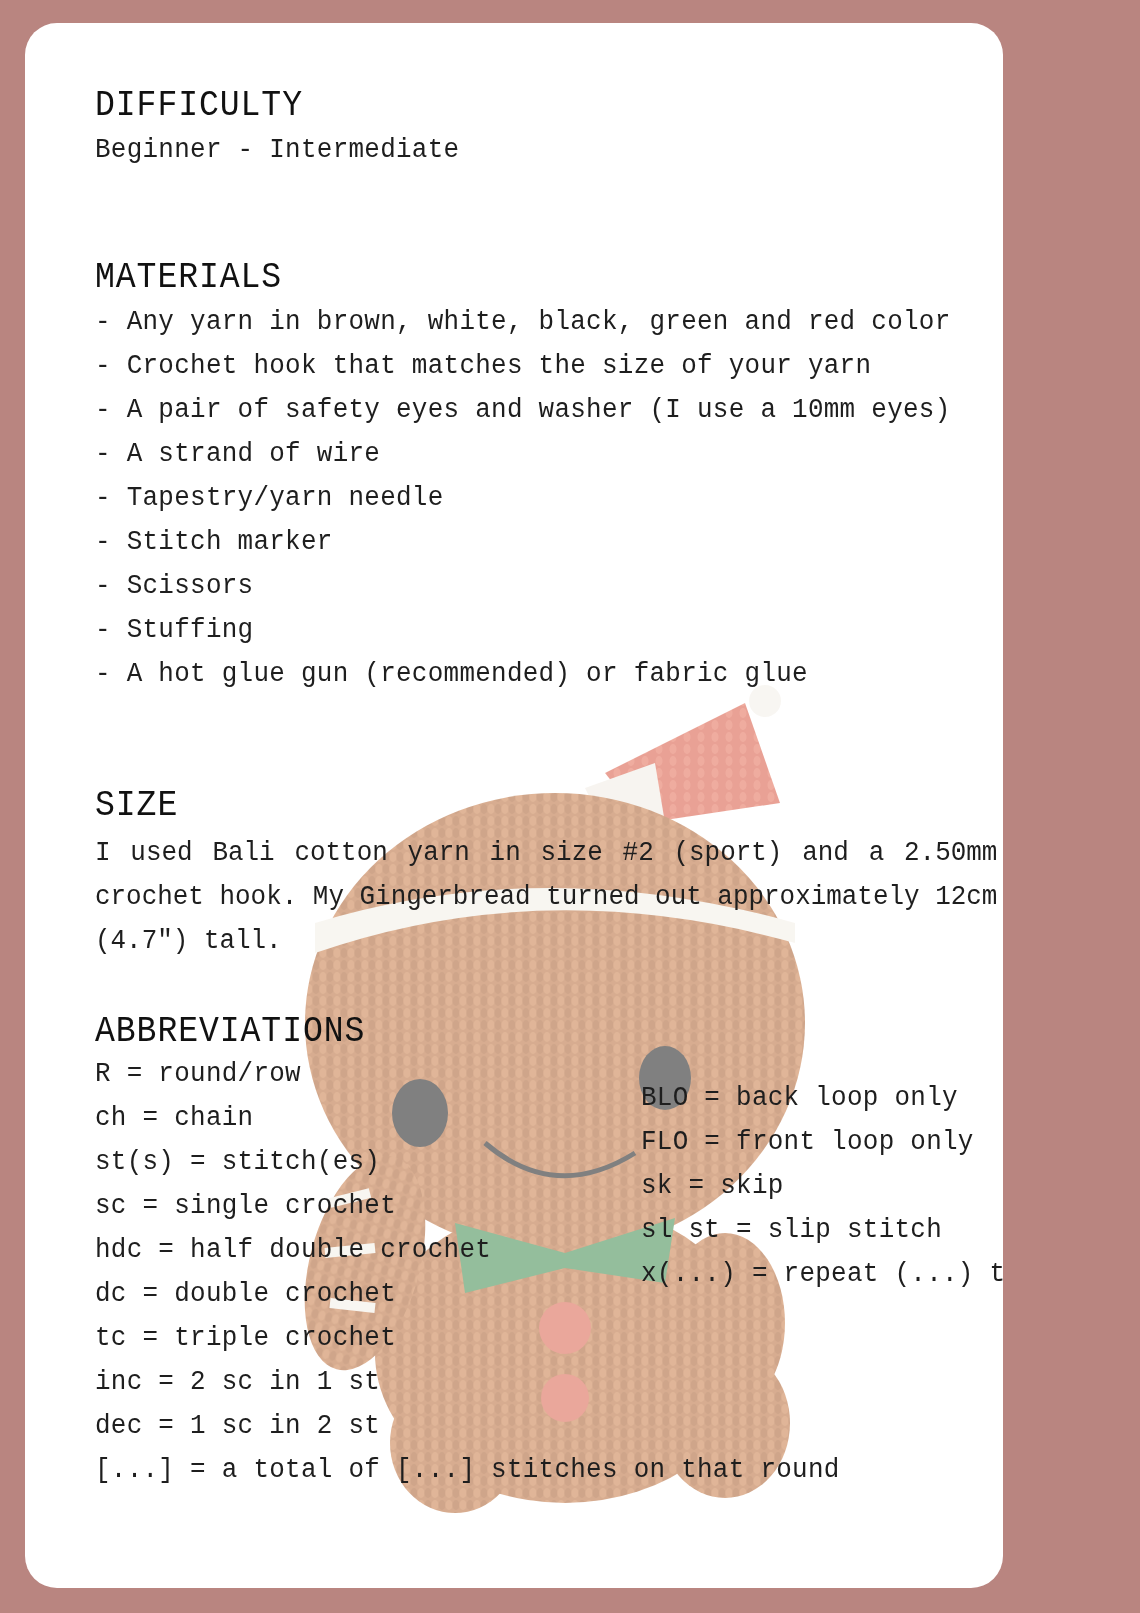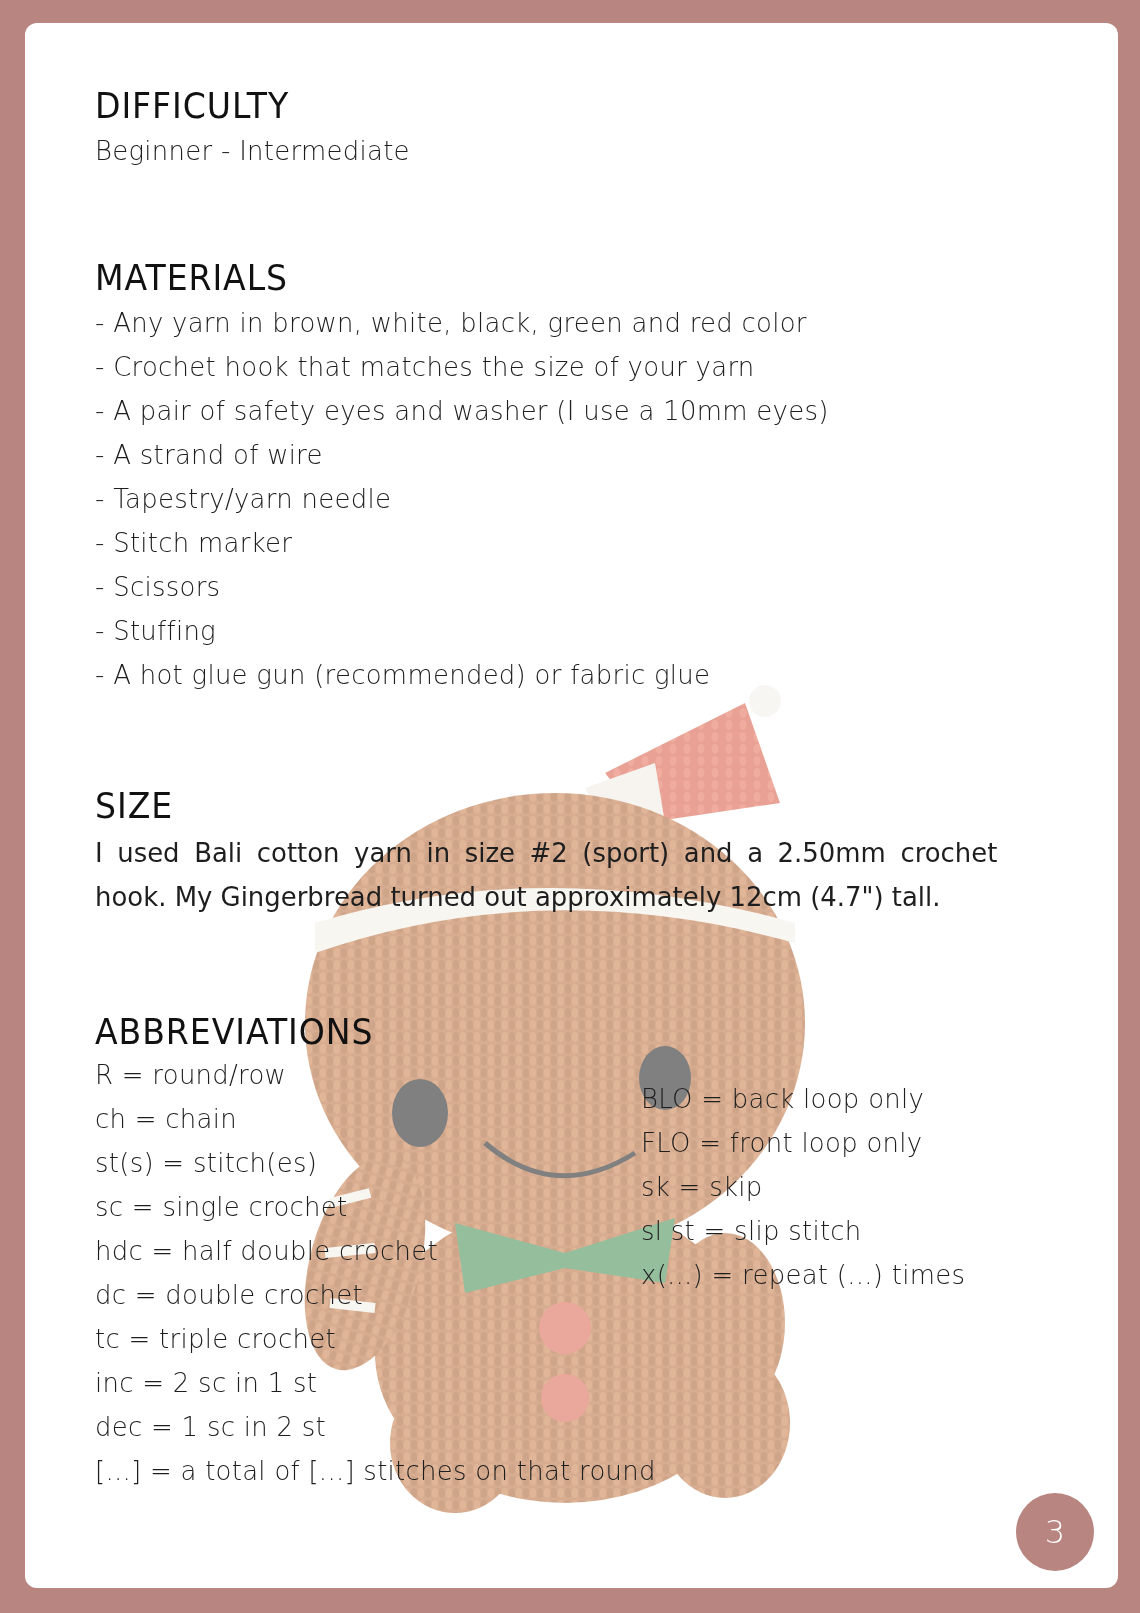--- a/index.html
+++ b/index.html
@@ -5,24 +5,25 @@
   html, body { margin:0; padding:0; }
   body {
     width:1140px; height:1613px;
     background:#b98580;
     position:relative; overflow:hidden;
     font-family:"DejaVu Sans", sans-serif;
     color:#222;
   }
   .page {
     position:absolute; left:25px; top:23px;
-    width:1093px; height:1565px;
+    width:978px; height:1565px;
     background:#ffffff;
-    border-radius:12px;
+    border-radius:32px;
     overflow:hidden;
+    font-family:Liberation Mono, monospace;
   }
   
   .illus { position:absolute; left:0; top:0; width:1093px; height:1565px; opacity:0.55; }
   .content { position:absolute; left:0; top:0; width:100%; height:100%; }
   .h {
     position:absolute; left:70px;
     font-size:36px; letter-spacing:1px; font-weight:400;
     color:#111; margin:0;
     transform:scaleX(0.92); transform-origin:left;
   }

